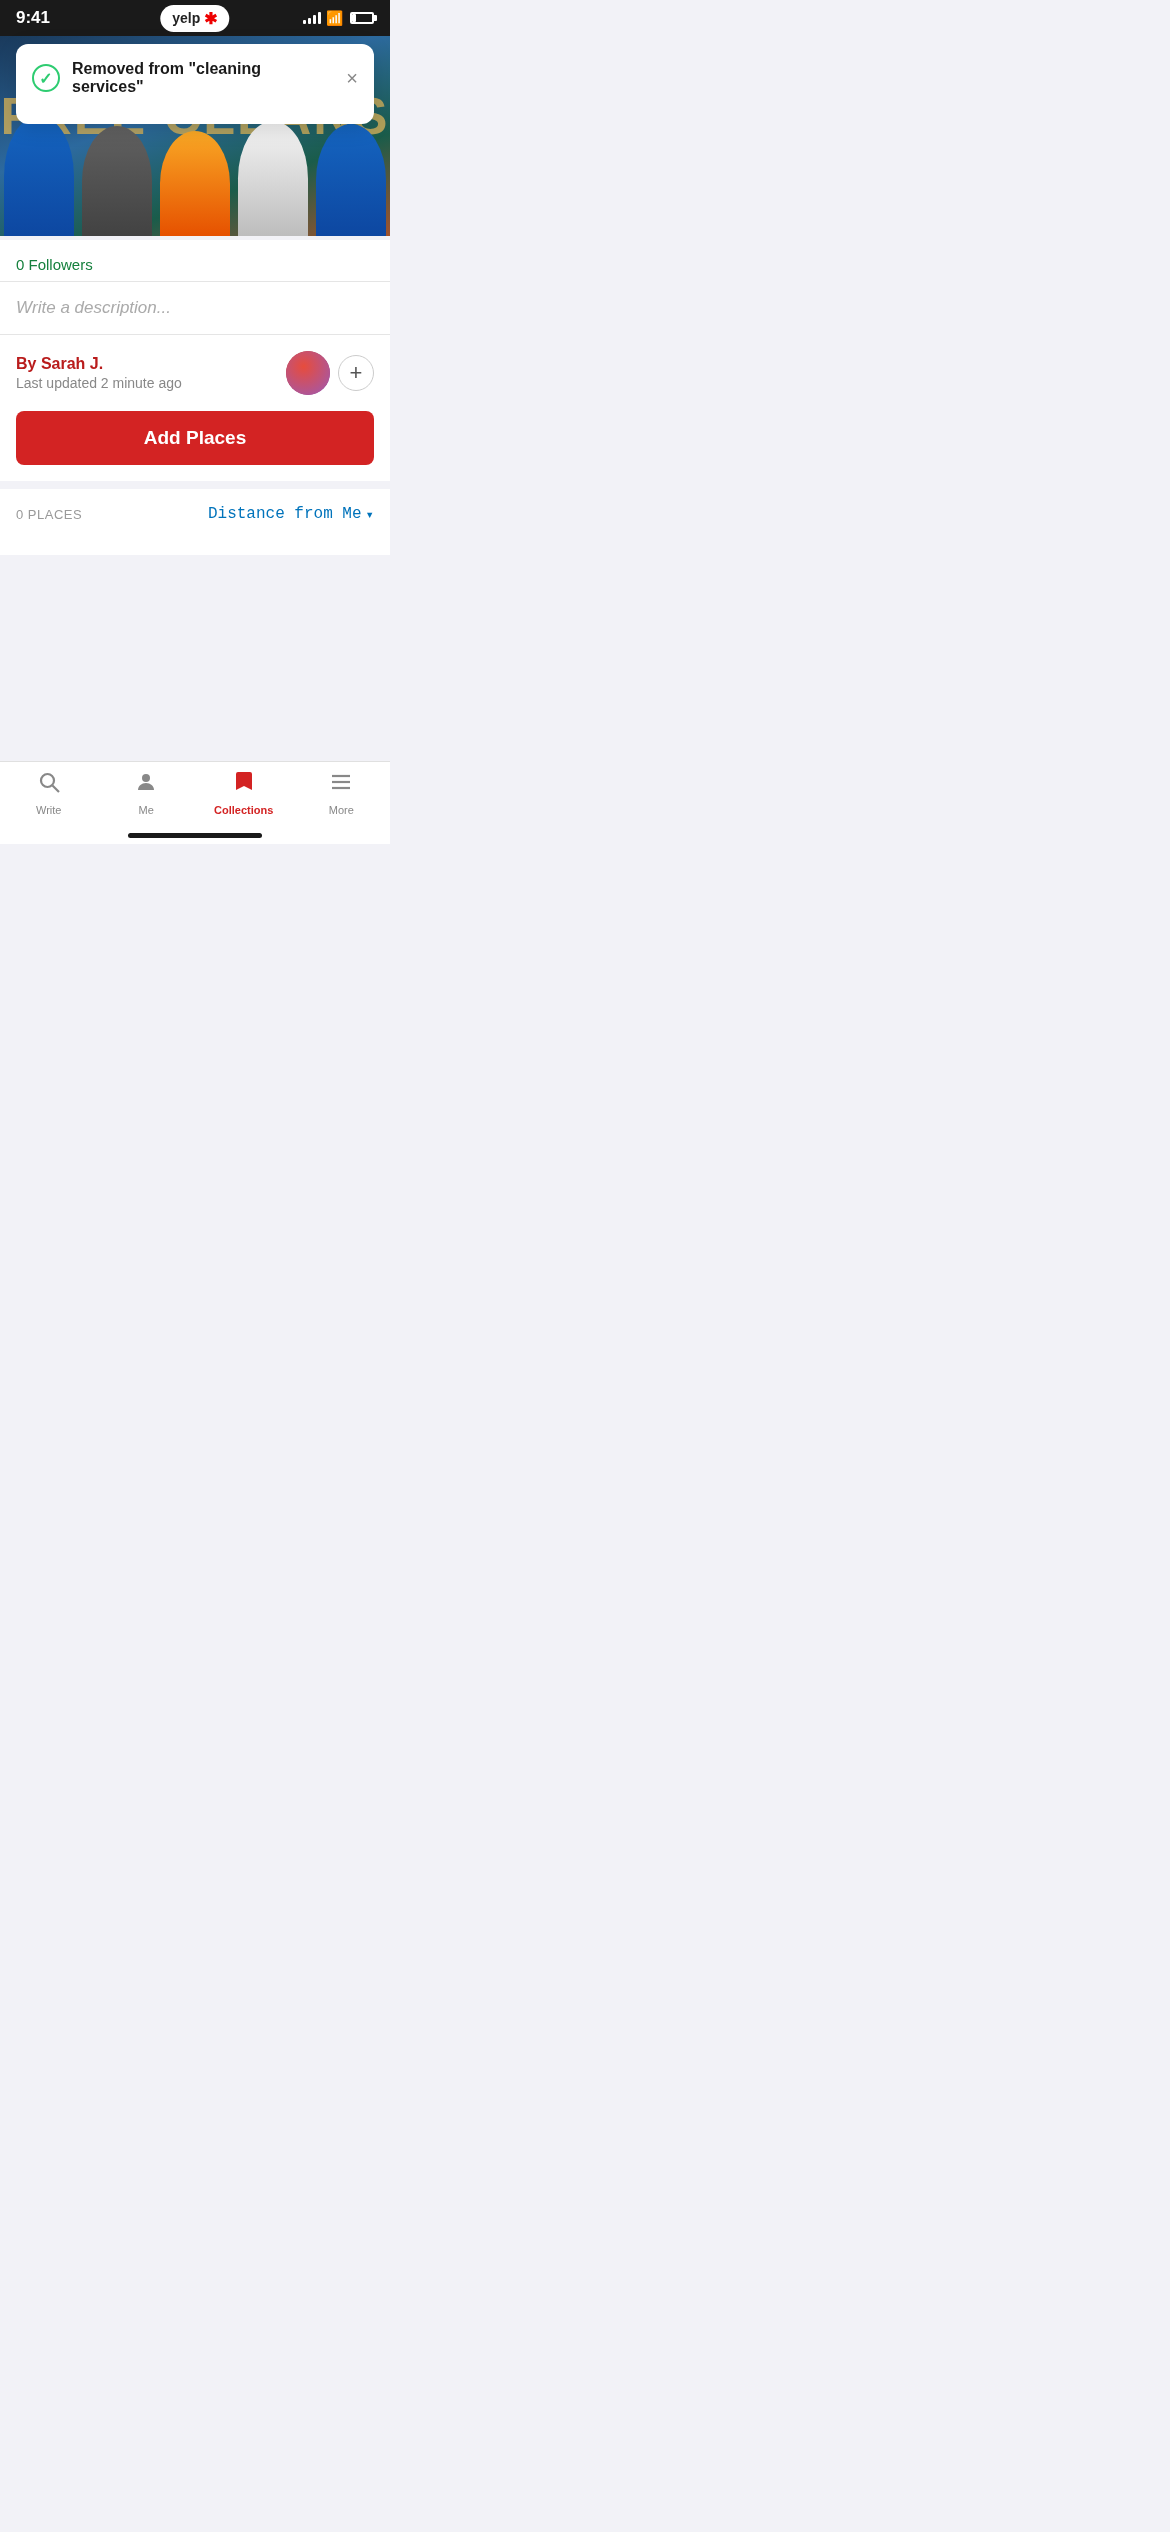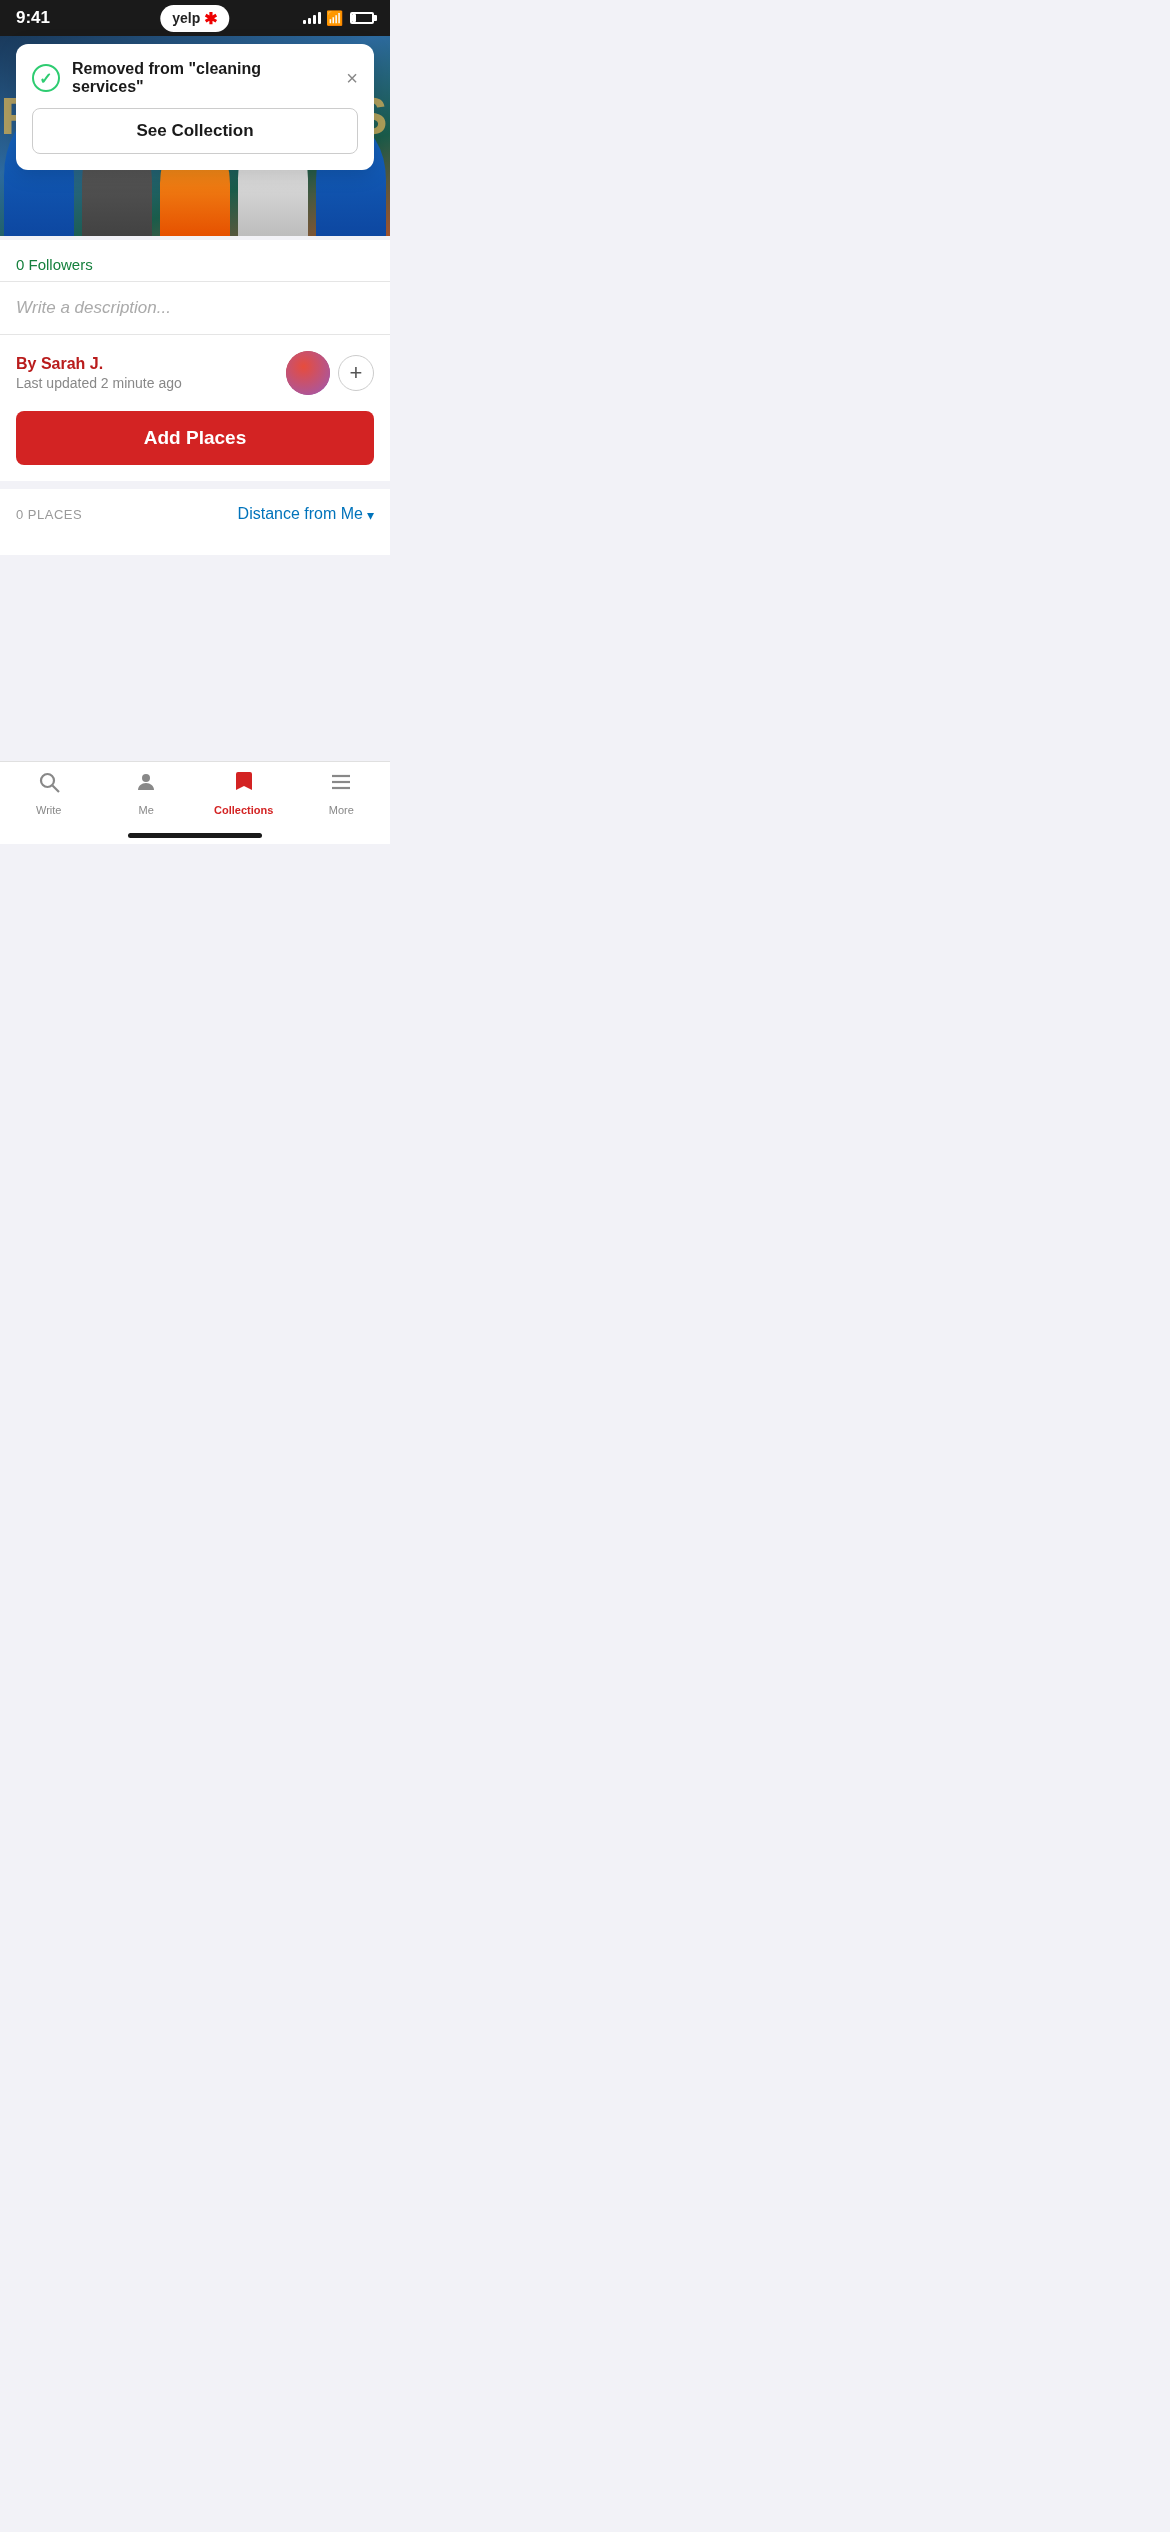--- a/index.html
+++ b/index.html
@@ -339,20 +339,21 @@
       letter-spacing: 0.5px;
       text-transform: uppercase;
     }
     .sort-btn {
       display: flex;
       align-items: flex-end;
       gap: 4px;
       color: #0073bb;
       font-size: 16px;
       cursor: pointer;
+      font-family: Liberation Mono, monospace;
     }
     .sort-chevron {
       font-size: 14px;
     }
 
     
     .empty-area {
       background: #f2f2f7;
       height: 300px;
     }
@@ -442,21 +443,20 @@
 </div>
 
 <div class="toast">
   <div class="toast-header">
     <div class="toast-check">
       <span class="toast-check-mark">✓</span>
     </div>
     <span class="toast-message">Removed from "cleaning services"</span>
     <span class="toast-close">×</span>
   </div>
-  <button class="toast-btn">See Collection</button>
 </div>
 
 <div class="content" style="margin-top: 4px;">
   <p class="followers-count">0 Followers</p>
   <div class="divider"></div>
   <p class="description-placeholder">Write a description...</p>
   <div class="divider2"></div>
   <div class="author-row">
     <div class="author-info">
       <div class="author-name">By Sarah J.</div>

